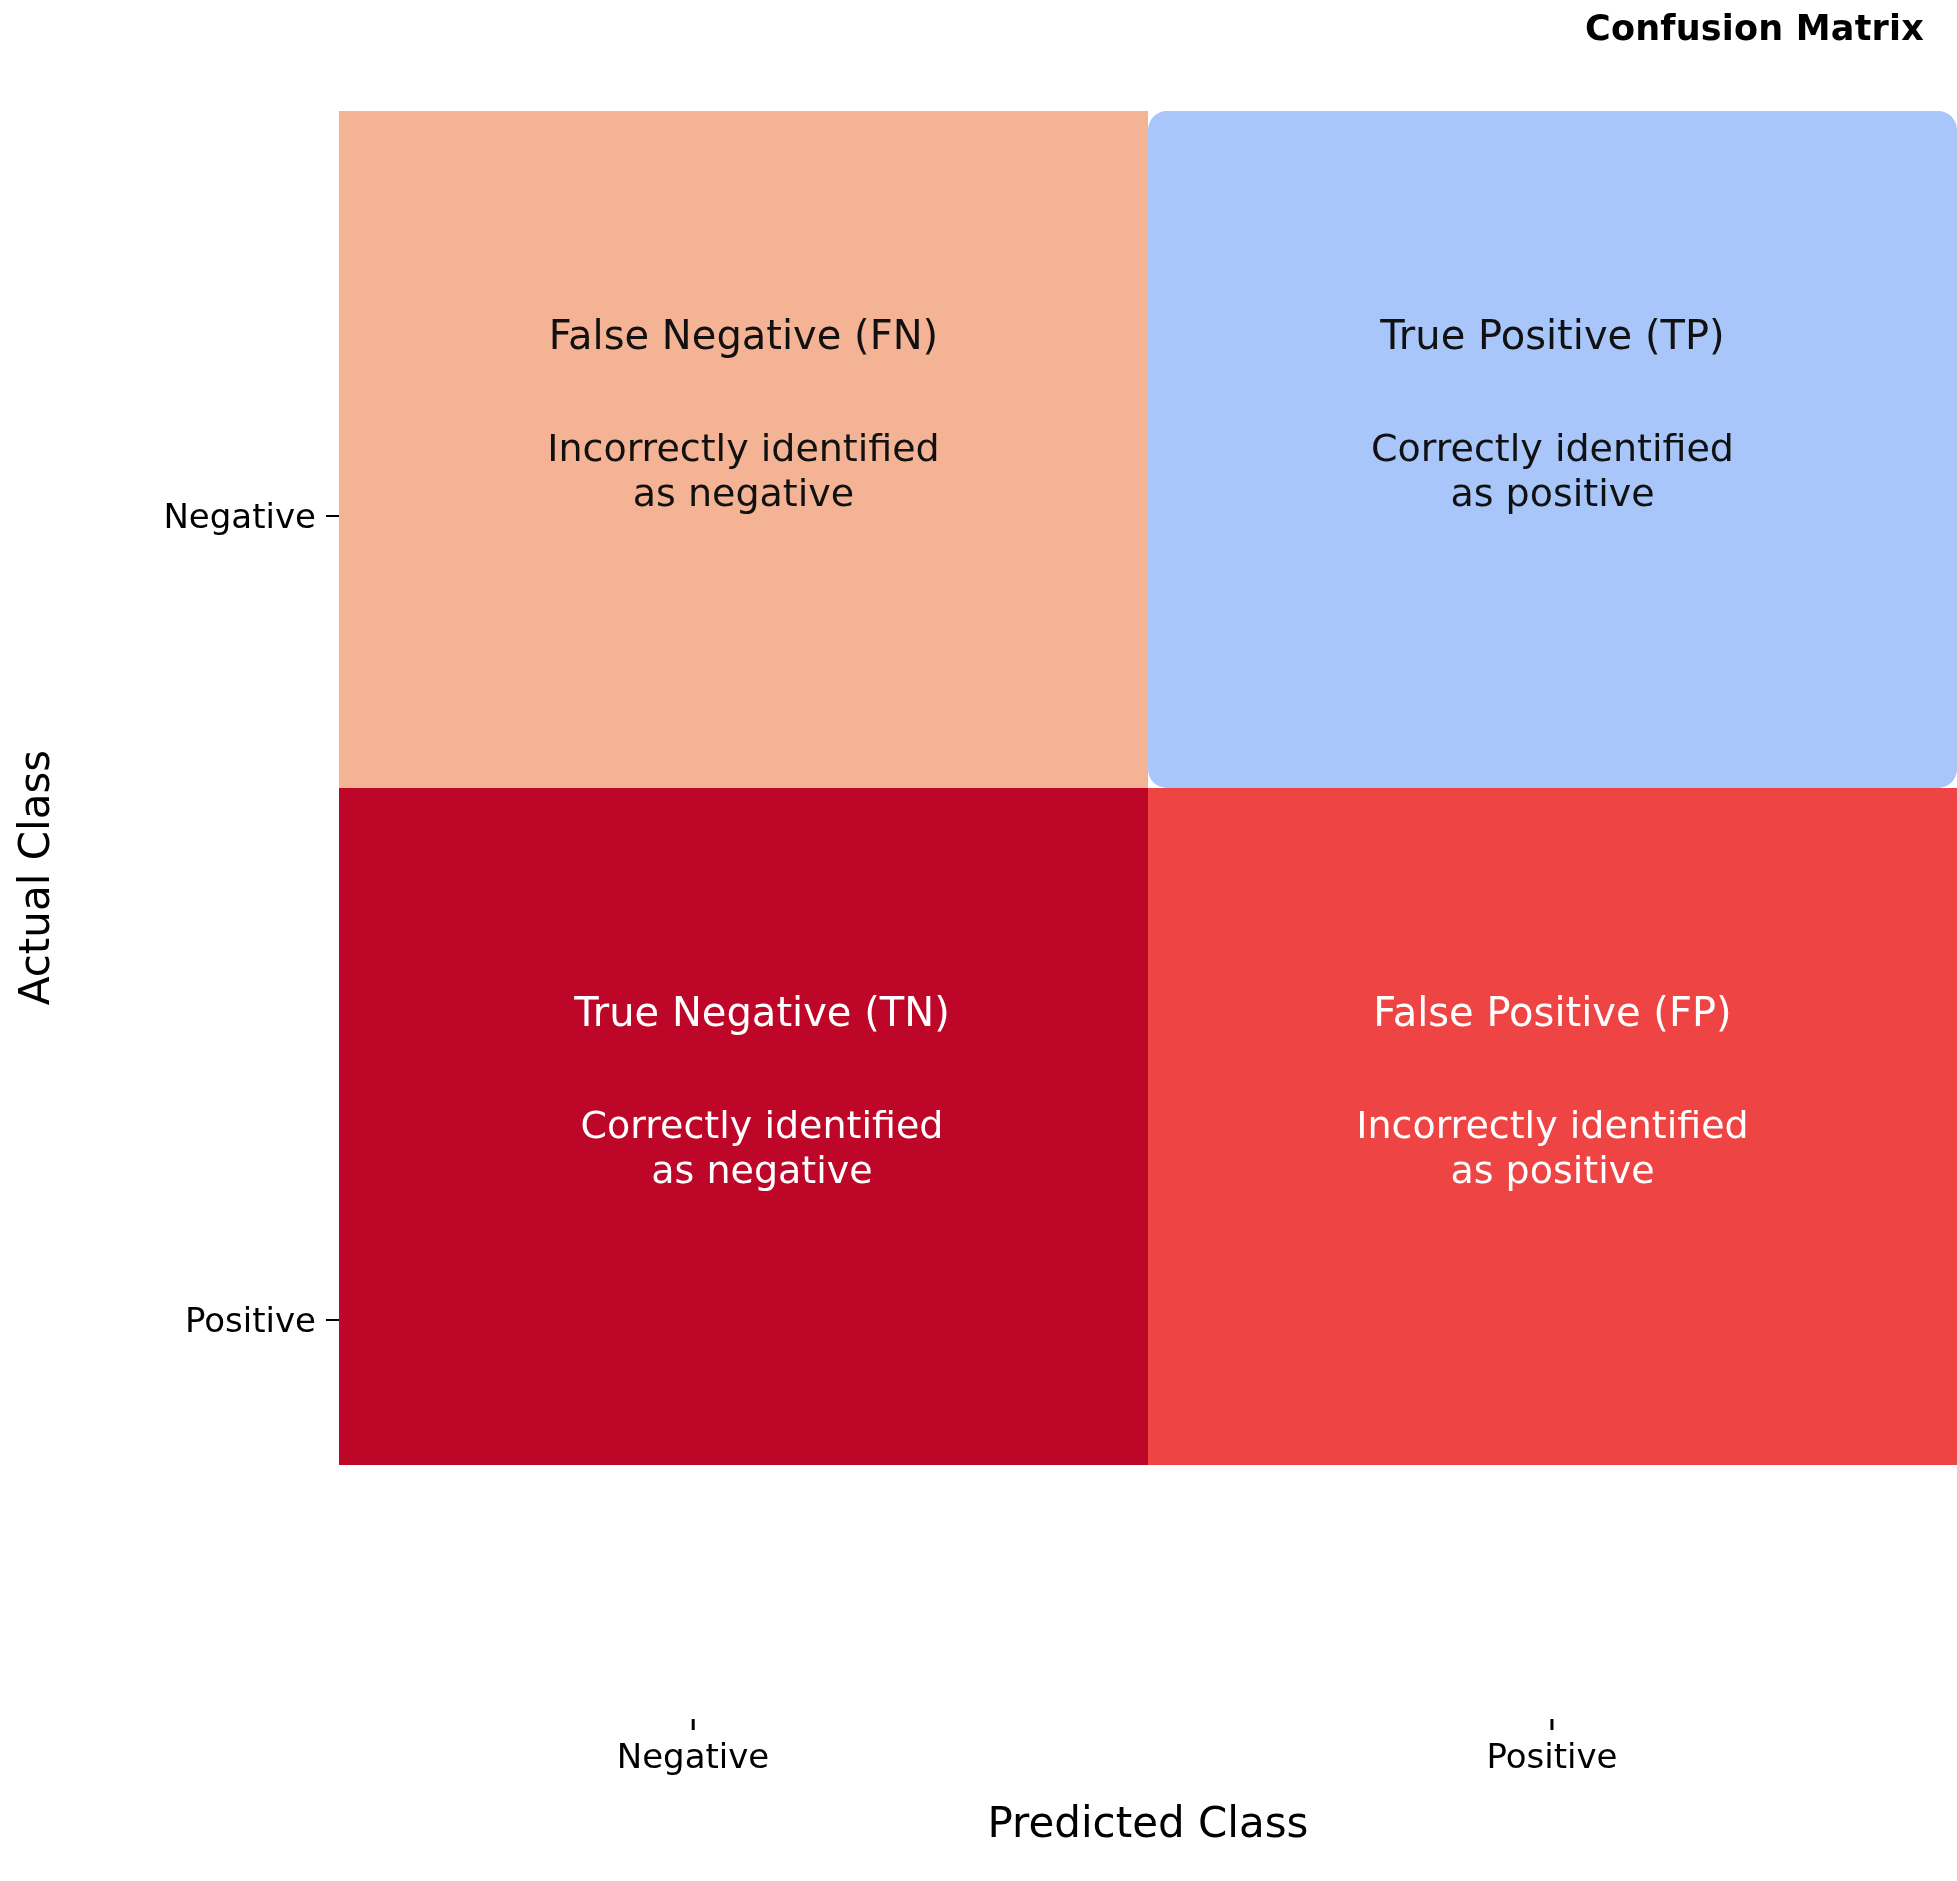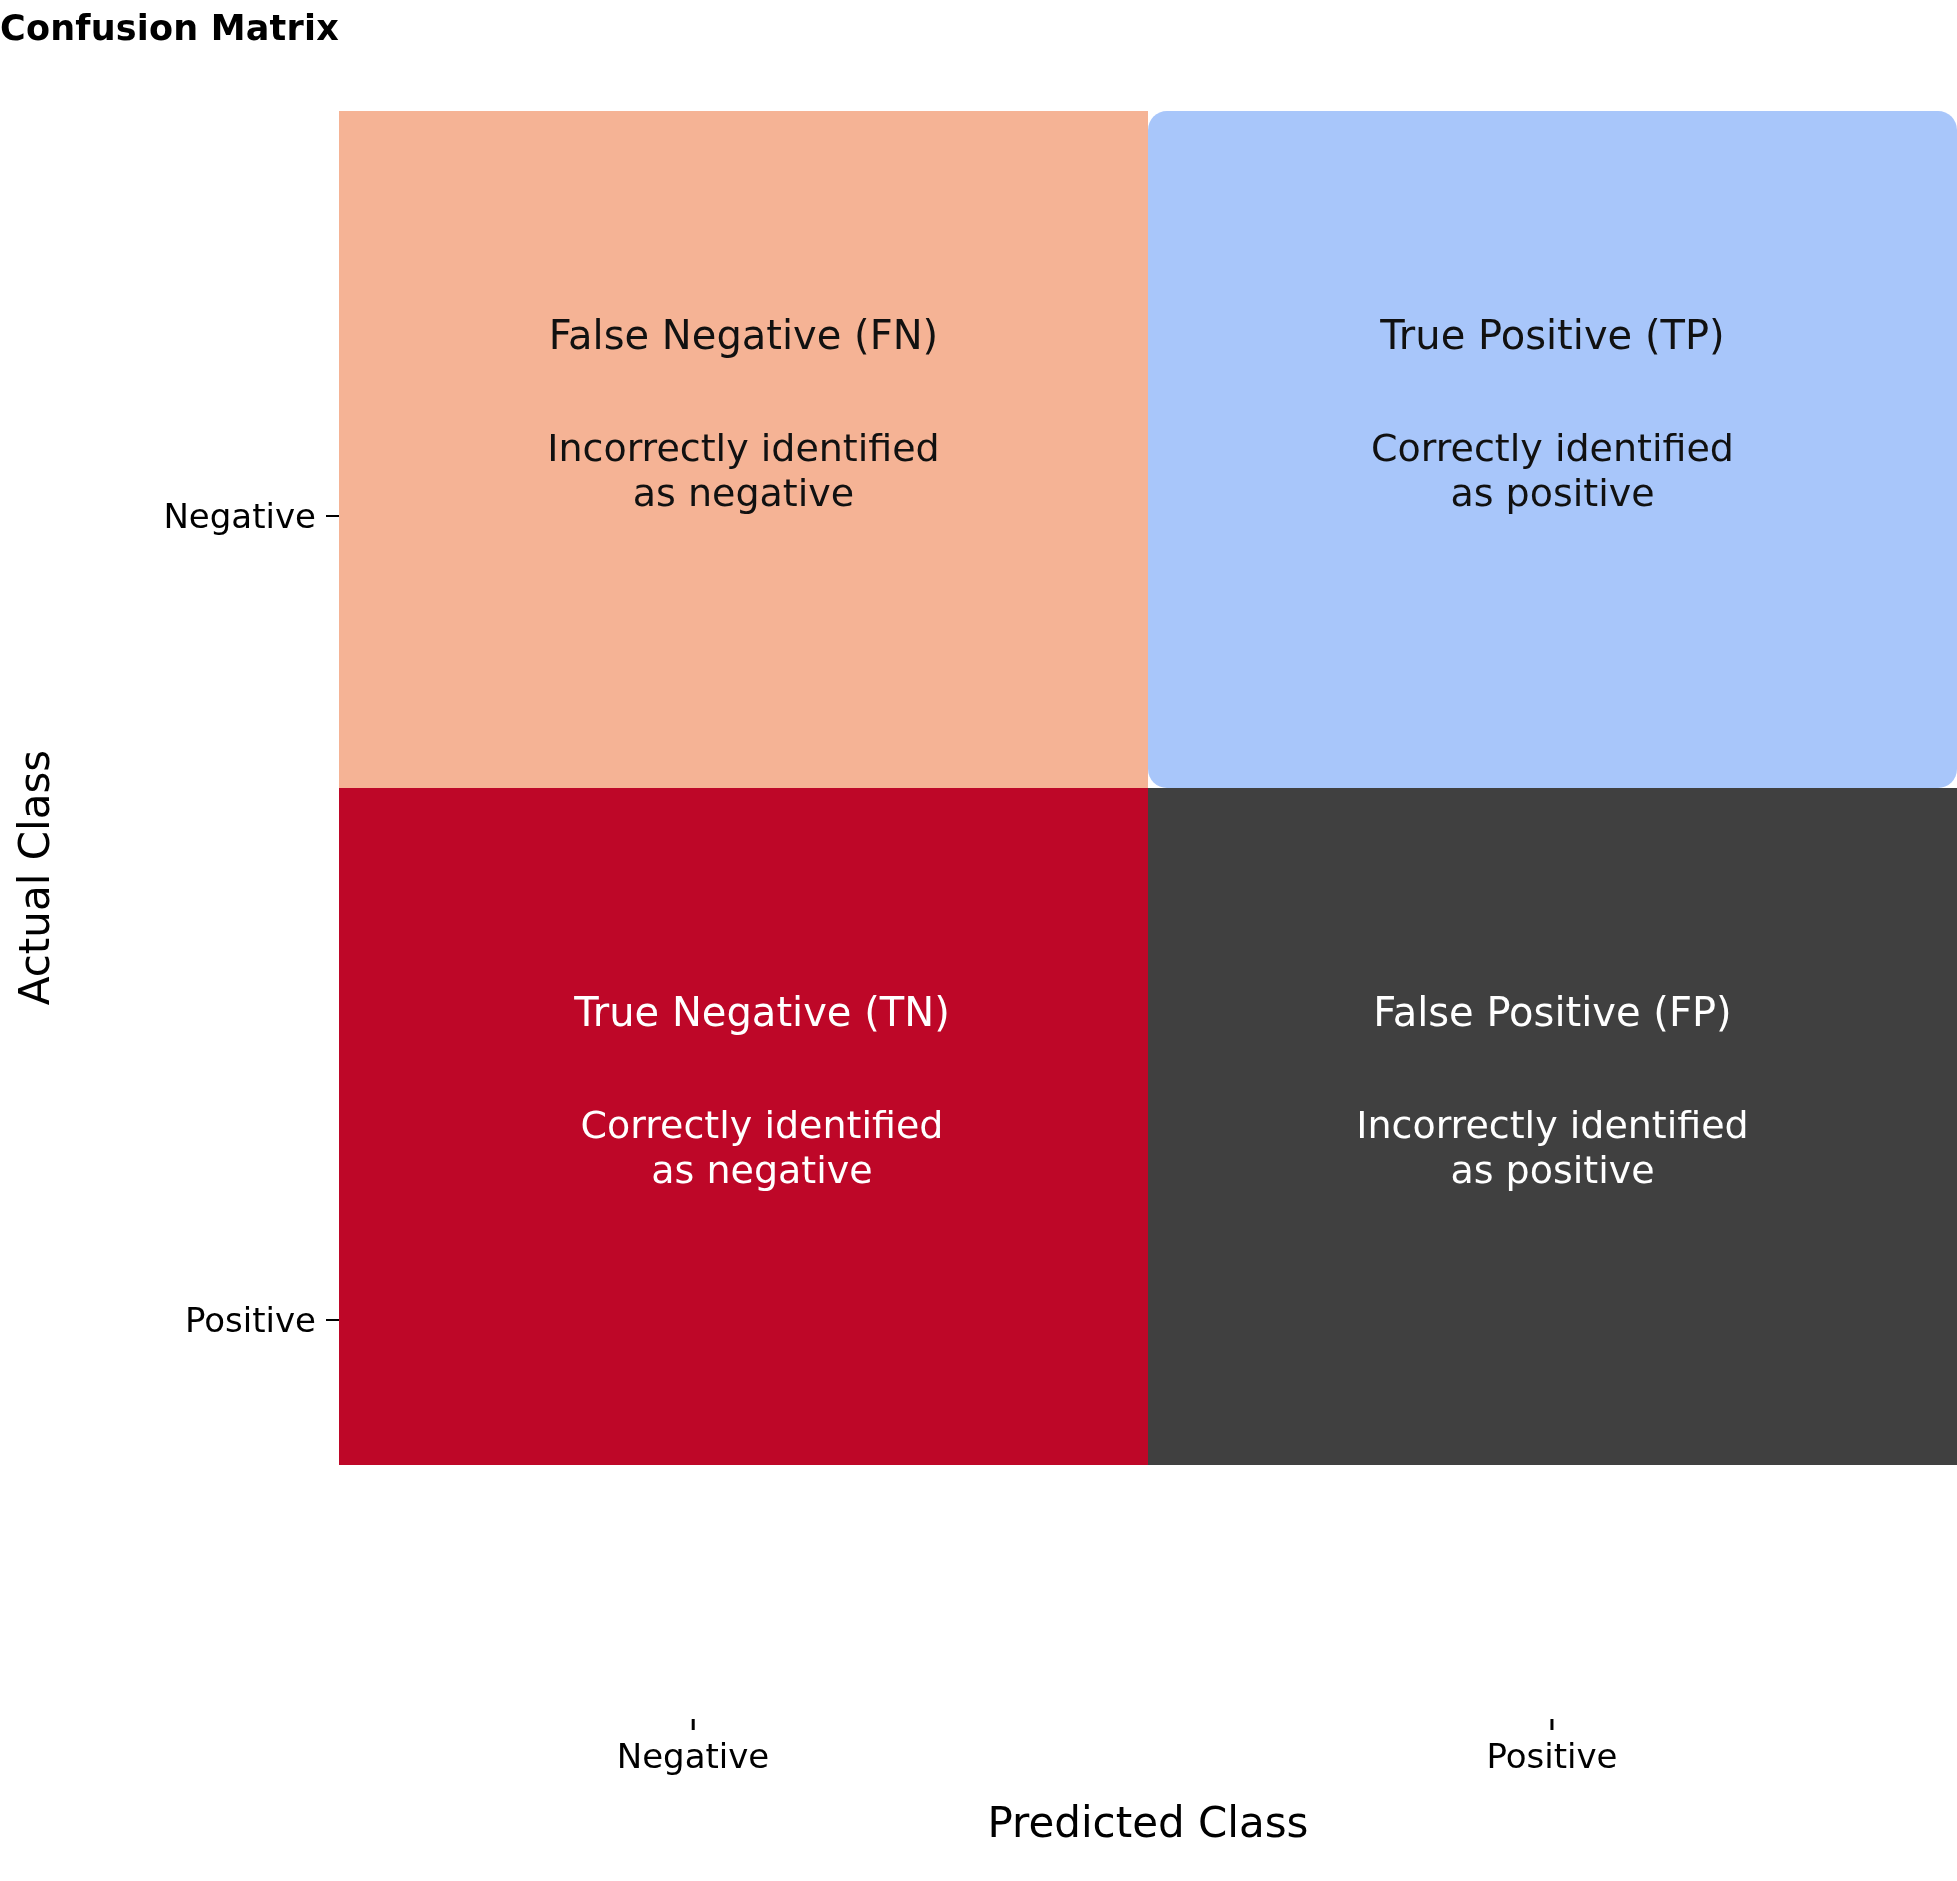--- a/index.html
+++ b/index.html
@@ -15,21 +15,21 @@
     position: relative;
     overflow: hidden;
   }
 
   
   #chart-title {
     position: absolute;
     left: 0;
     top: 7.6px;
     width: 1924px;
-    text-align: left;
+    text-align: right;
     font-size: 35px;
     font-weight: bold;
     letter-spacing: 0.2px;
     color: #000000;
   }
 
   
   #plot-area {
     position: absolute;
     left: 339px;
@@ -163,21 +163,21 @@
   </div>
 
   <div class="cell" id="cell-tn" style="background: rgb(190, 7, 40); color: rgb(255, 255, 255); padding-left: 37px;">
     <div class="stack">
       <div class="cell-title">True Negative (TN)</div>
       <div class="cell-desc">Correctly identified
 as negative</div>
     </div>
   </div>
 
-  <div class="cell" id="cell-fp" style="background: #404040; color: rgb(255, 255, 255);">
+  <div class="cell" id="cell-fp" style="background: #ef4444; color: rgb(255, 255, 255);">
     <div class="stack">
       <div class="cell-title">False Positive (FP)</div>
       <div class="cell-desc">Incorrectly identified
 as positive</div>
     </div>
   </div>
 
 </div>
 
 <div class="ytick-wrap" style="top: 493px;">

